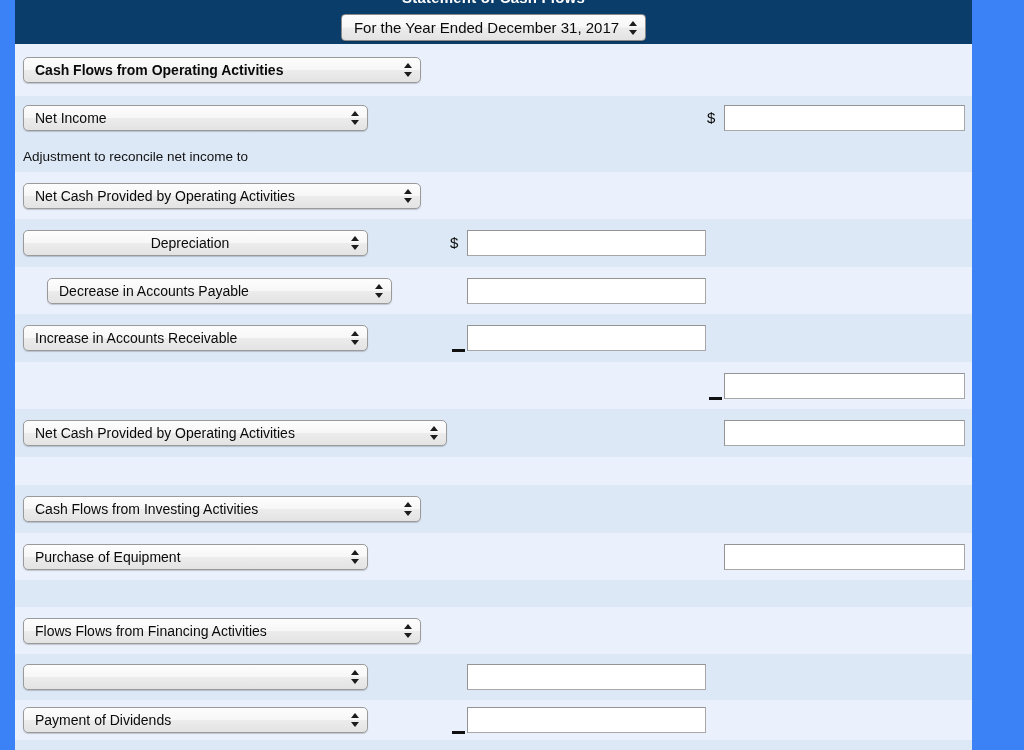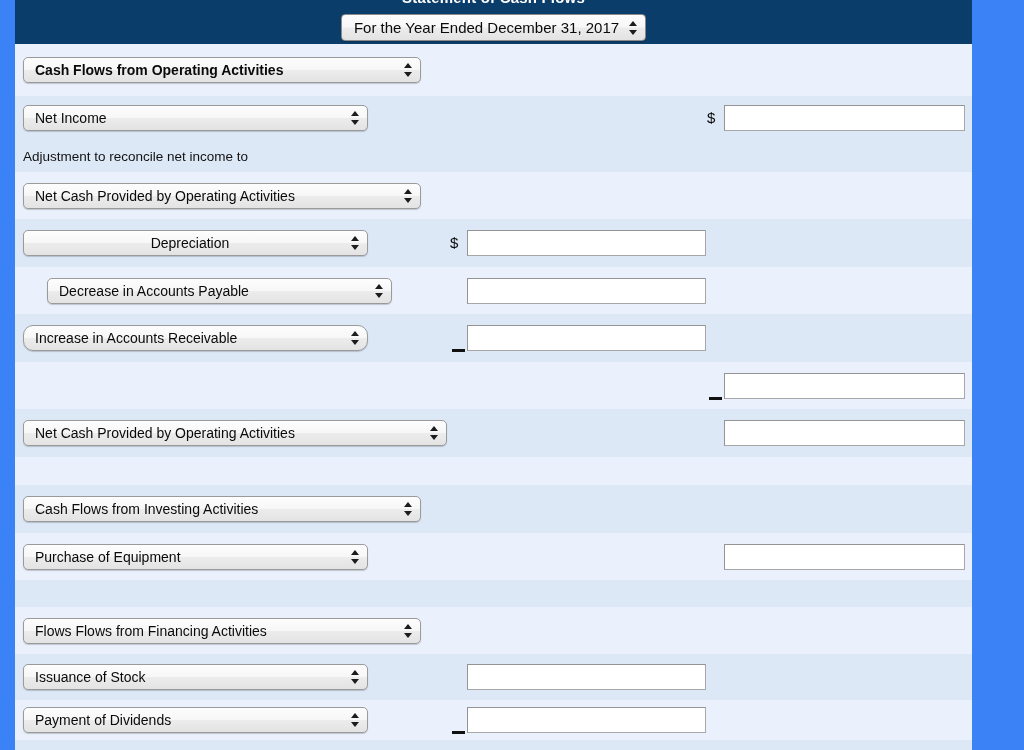--- a/index.html
+++ b/index.html
@@ -232,21 +232,21 @@
           <div class="sel" style="left: 8px; width: 345px; top: 11px; margin-left: 24px;">
             <span class="sel-label">Decrease in Accounts Payable</span>
             <span class="arrows">
               <span class="up"></span>
               <span class="dn"></span>
             </span>
           </div>
           <div class="amt" style="left: 452px; width: 239px; top: 11px;"></div>
         </div>
         <div class="row shade-a" style="top: 314px; height: 48px;">
-          <div class="sel" style="left: 8px; width: 345px; top: 11px; border-radius: 10px;">
+          <div class="sel" style="left: 8px; width: 345px; top: 11px;">
             <span class="sel-label">Increase in Accounts Receivable</span>
             <span class="arrows">
               <span class="up"></span>
               <span class="dn"></span>
             </span>
           </div>
           <span class="tick" style="left: 437px; top: 35px;"></span>
           <div class="amt" style="left: 452px; width: 239px; top: 11px;"></div>
         </div>
         <div class="row shade-b" style="top: 362px; height: 47px;">
@@ -288,21 +288,20 @@
           <div class="sel" style="left: 8px; width: 398px; top: 11px;">
             <span class="sel-label">Flows Flows from Financing Activities</span>
             <span class="arrows">
               <span class="up"></span>
               <span class="dn"></span>
             </span>
           </div>
         </div>
         <div class="row shade-a" style="top: 654px; height: 46px;">
           <div class="sel" style="left: 8px; width: 345px; top: 10px;">
-            <span class="sel-label">Issuance of Stock</span>
             <span class="arrows">
               <span class="up"></span>
               <span class="dn"></span>
             </span>
           </div>
           <div class="amt" style="left: 452px; width: 239px; top: 10px;"></div>
         </div>
         <div class="row shade-b" style="top: 700px; height: 40px;">
           <div class="sel" style="left: 8px; width: 345px; top: 7px;">
             <span class="sel-label">Payment of Dividends</span>

